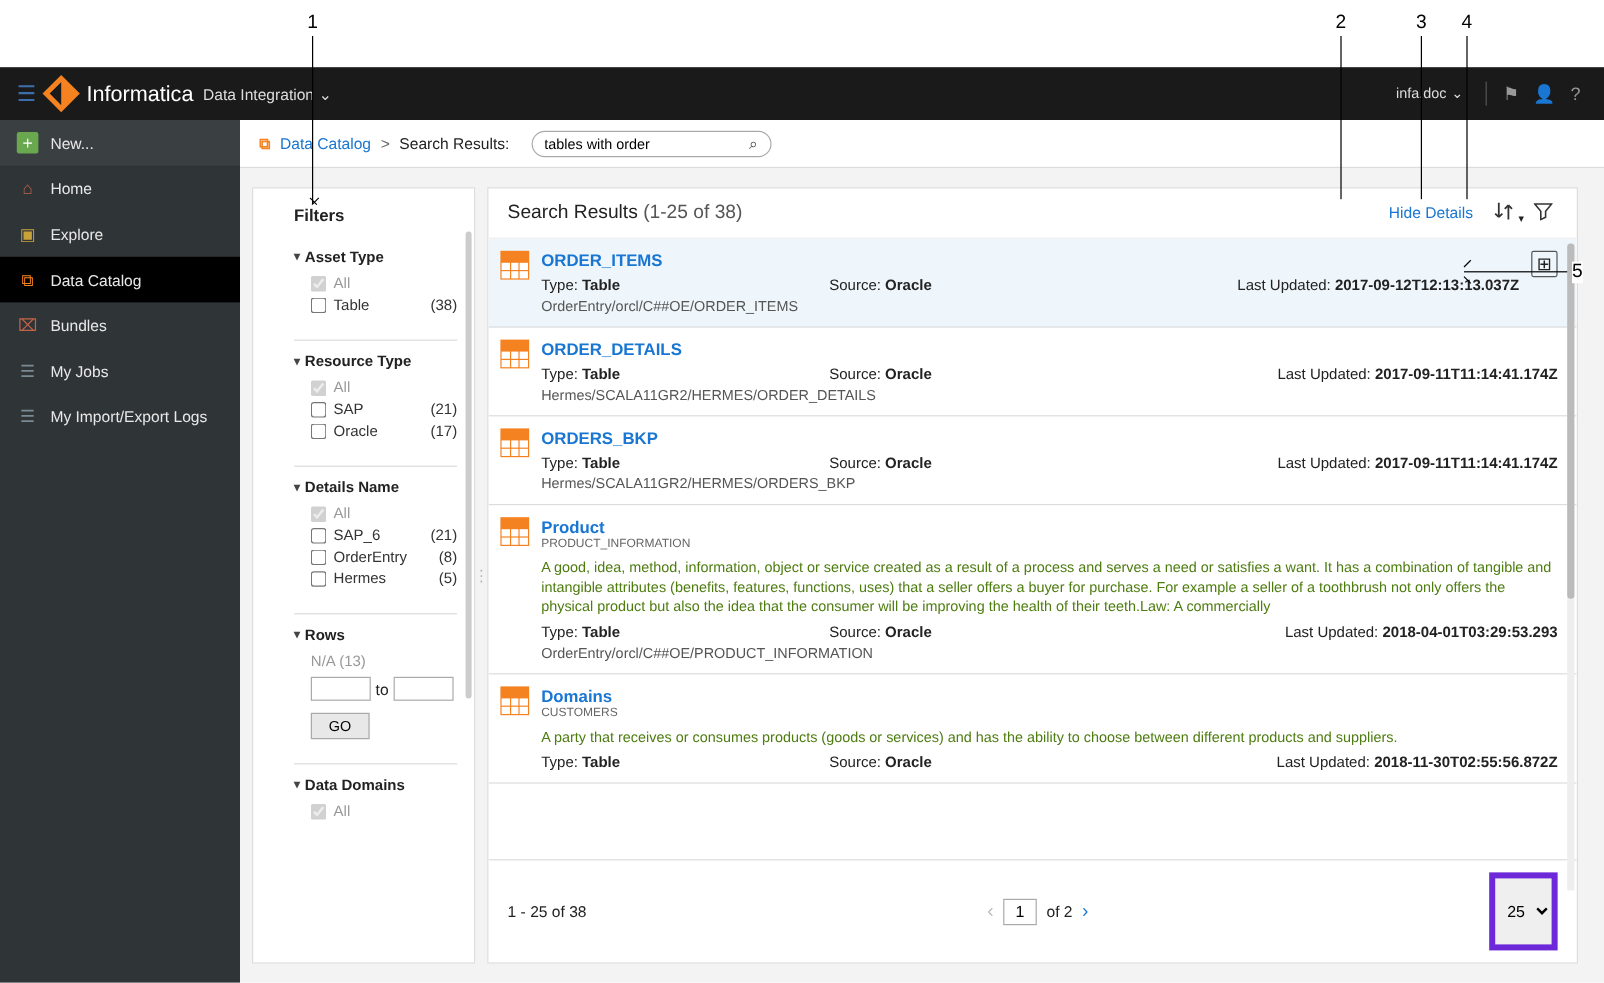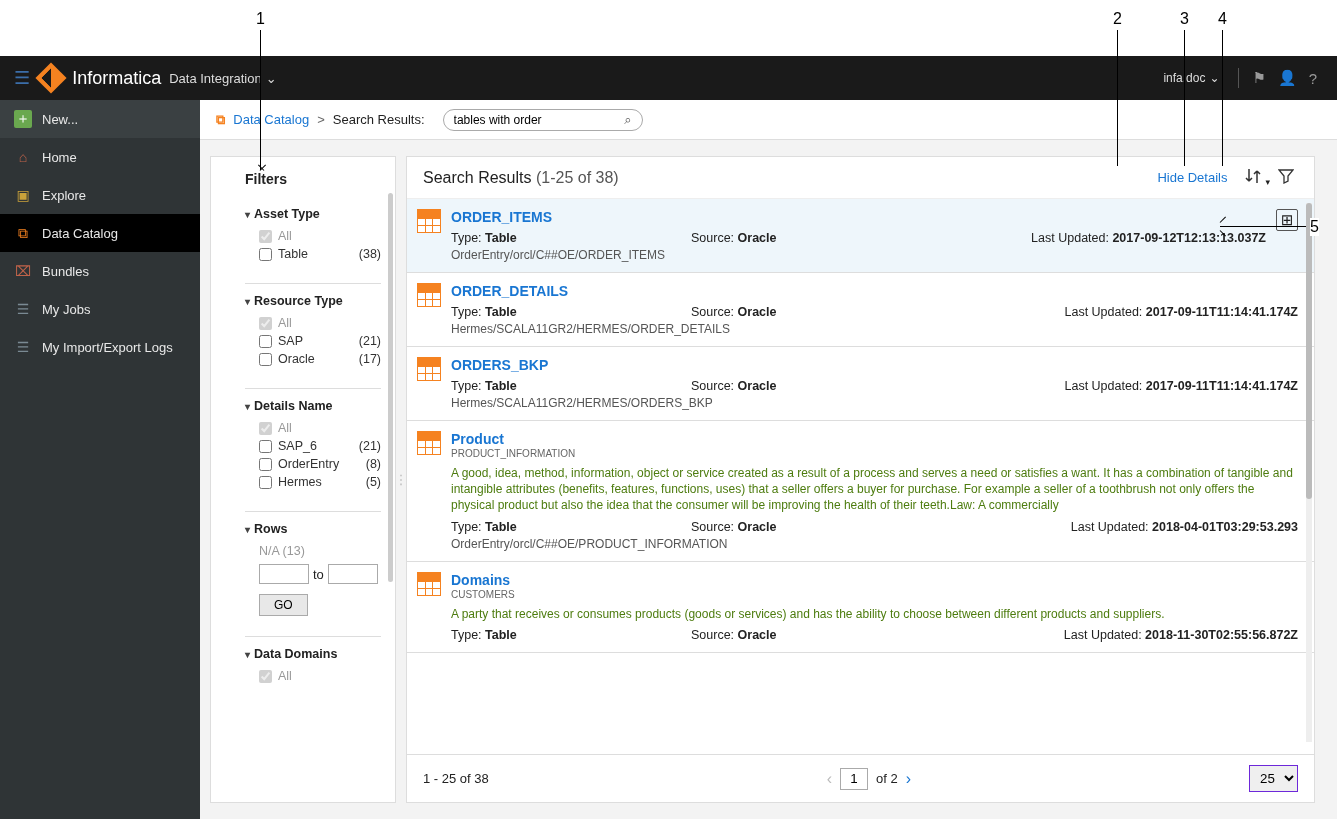--- a/index.html
+++ b/index.html
@@ -72,21 +72,21 @@
   .r-path { color:#555; font-size:12px; margin-top:3px; }
   .r-desc { font-size:12px; color:#4d7c0f; margin-top:6px; line-height:1.35; }
   .expand-btn { width:22px; height:22px; border:1px solid #555; border-radius:2px; display:flex; align-items:center; justify-content:center; cursor:pointer; font-size:15px; align-self:flex-start; }
   .pager { display:flex; align-items:center; padding:10px 16px; border-top:1px solid #ddd; font-size:13px; }
   .pager .spacer { flex:1; }
   .pg-nav { display:flex; align-items:center; gap:8px; }
   .pg-nav input { width:28px; height:22px; text-align:center; border:1px solid #aaa; }
   .pg-arrow { color:#1976d2; cursor:pointer; font-size:16px; }
   .pg-arrow.dis { color:#bbb; cursor:default; }
   .pg-size { margin-left:auto; }
-  .pg-size select { border:1px solid #6d28d9; padding:4px 6px; }
+  .pg-size select { border:5px solid #6d28d9; padding:19px 6px; }
   
   .callouts { position:absolute; inset:0; pointer-events:none; }
   .callout-label { position:absolute; font-size:16px; color:#000; background:#fff; }
   .callout-line { position:absolute; background:#000; }
   .vscroll { position:absolute; right:2px; top:46px; bottom:60px; width:6px; background:#eee; }
   .vscroll .thumb { position:absolute; left:0; right:0; top:0; height:55%; background:#bbb; border-radius:3px; }
   .fscroll { position:absolute; right:2px; top:36px; bottom:10px; width:5px; }
   .fscroll .thumb { position:absolute; left:0; right:0; top:0; height:65%; background:#ccc; border-radius:3px; }
 </style>
 </head>

